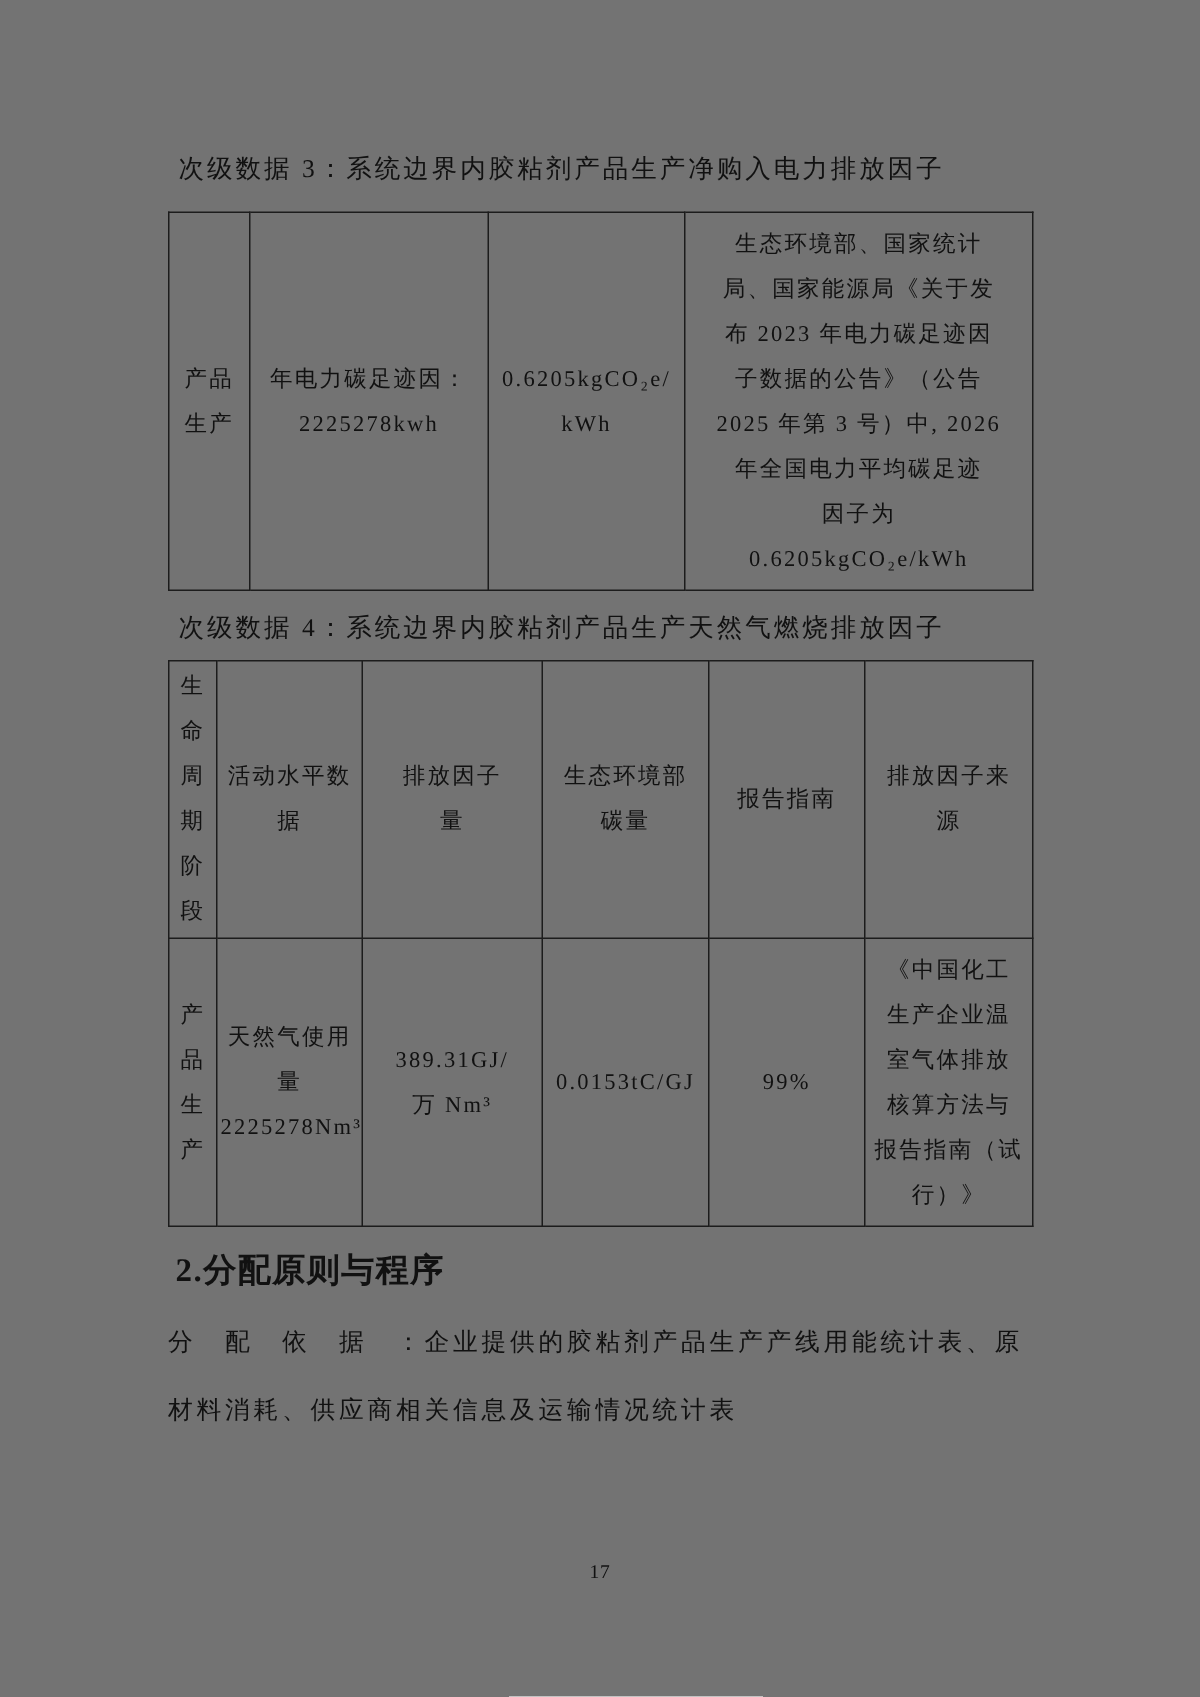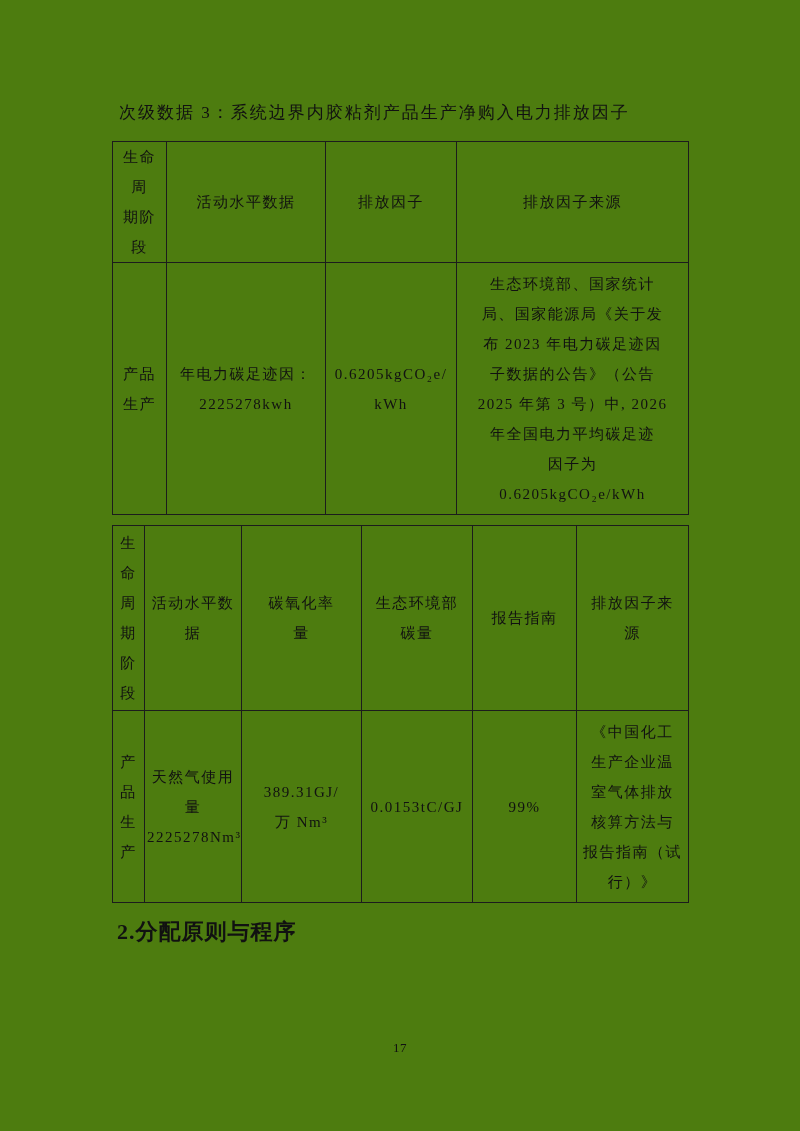--- a/index.html
+++ b/index.html
@@ -4,21 +4,21 @@
 <style>
   html, body {
     margin: 0;
     padding: 0;
     background: #ffffff;
   }
   .page {
     position: relative;
     width: 800px;
     height: 1131px;
-    background: #4d7c0f;
+    background: #737373;
     color: #111111;
     font-family: "Liberation Serif", "DejaVu Serif", serif;
     overflow: hidden;
   }
   .content {
     position: absolute;
     left: 112px;
     top: 0;
     width: 576px;
   }
@@ -91,65 +91,59 @@
     <p class="caption first">次级数据 3：系统边界内胶粘剂产品生产净购入电力排放因子</p>
 
     <table class="doc-table first">
       <colgroup>
         <col style="width:54px">
         <col style="width:159px">
         <col style="width:131px">
         <col style="width:232px">
       </colgroup>
       <tbody>
-        <tr class="t1-header">
-          <th>生命周
-期阶段</th>
-          <th>活动水平数据</th>
-          <th>排放因子</th>
-          <th>排放因子来源</th>
-        </tr>
         <tr class="t1-body">
           <td>产品
 生产</td>
           <td>年电力碳足迹因：
 2225278kwh</td>
           <td>0.6205kgCO₂e/ kWh</td>
           <td>生态环境部、国家统计
 局、国家能源局《关于发
 布 2023 年电力碳足迹因
 子数据的公告》（公告
 2025 年第 3 号）中, 2026
 年全国电力平均碳足迹
 因子为
 0.6205kgCO₂e/kWh</td>
         </tr>
       </tbody>
     </table>
 
+    <p class="caption second">次级数据 4：系统边界内胶粘剂产品生产天然气燃烧排放因子</p>
 
     <table class="doc-table second">
       <colgroup>
         <col style="width:32px">
         <col style="width:97px">
         <col style="width:120px">
         <col style="width:111px">
         <col style="width:104px">
         <col style="width:112px">
       </colgroup>
       <tbody>
         <tr class="t2-header">
           <th>生
 命
 周
 期
 阶
 段</th>
           <th>活动水平数据</th>
-          <th>碳氧化率
+          <th>排放因子
 量</th>
           <th>生态环境部
 碳量</th>
           <th>报告指南</th>
           <th>排放因子来
 源</th>
         </tr>
         <tr class="t2-body">
           <td>产
 品
@@ -166,17 +160,19 @@
 室气体排放
 核算方法与
 报告指南（试
 行）》</td>
         </tr>
       </tbody>
     </table>
 
     <p class="alloc-heading">2.分配原则与程序</p>
 
+    <p class="alloc-paragraph">分　配　依　据　：企业提供的胶粘剂产品生产产线用能统计表、原
+材料消耗、供应商相关信息及运输情况统计表</p>
 
   </div>
 
   <div class="page-number">17</div>
 </div>
 
 </body></html>

